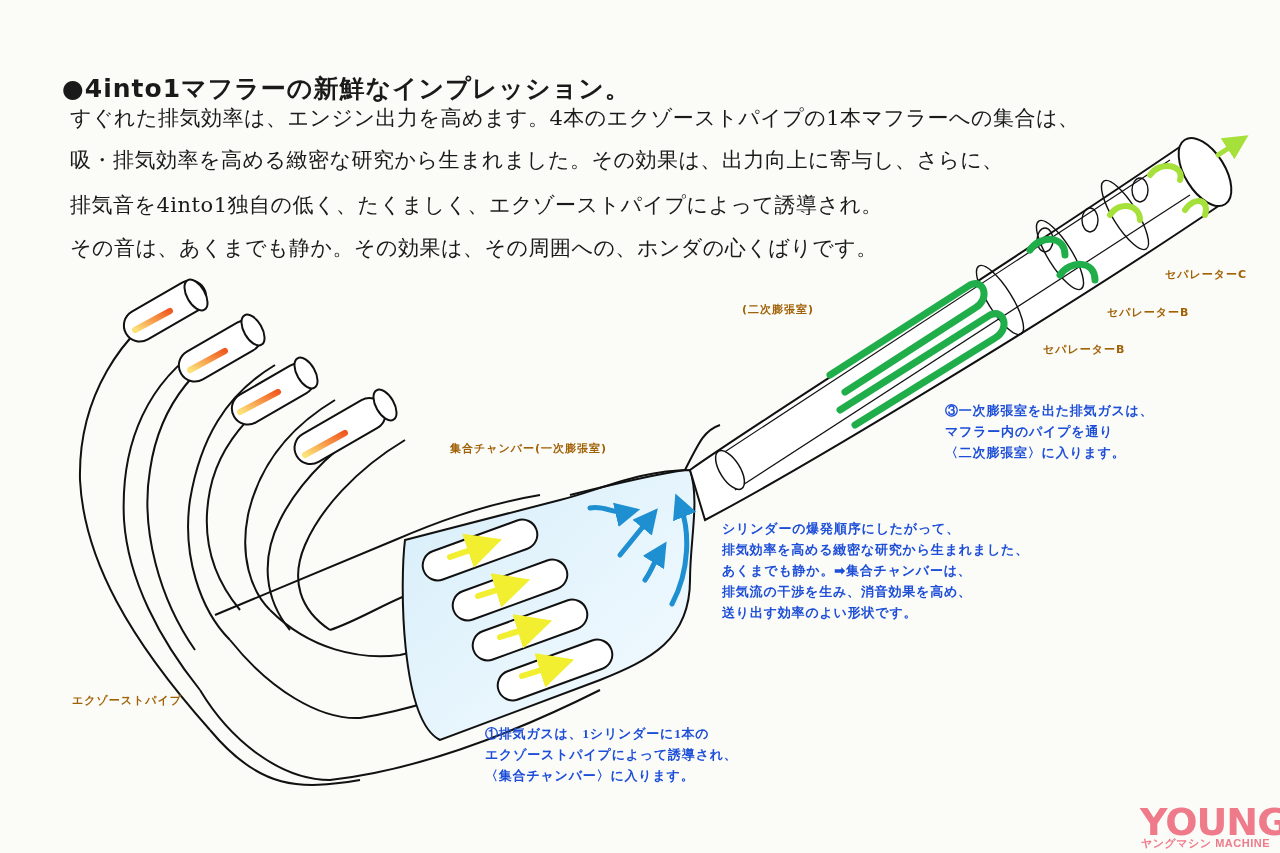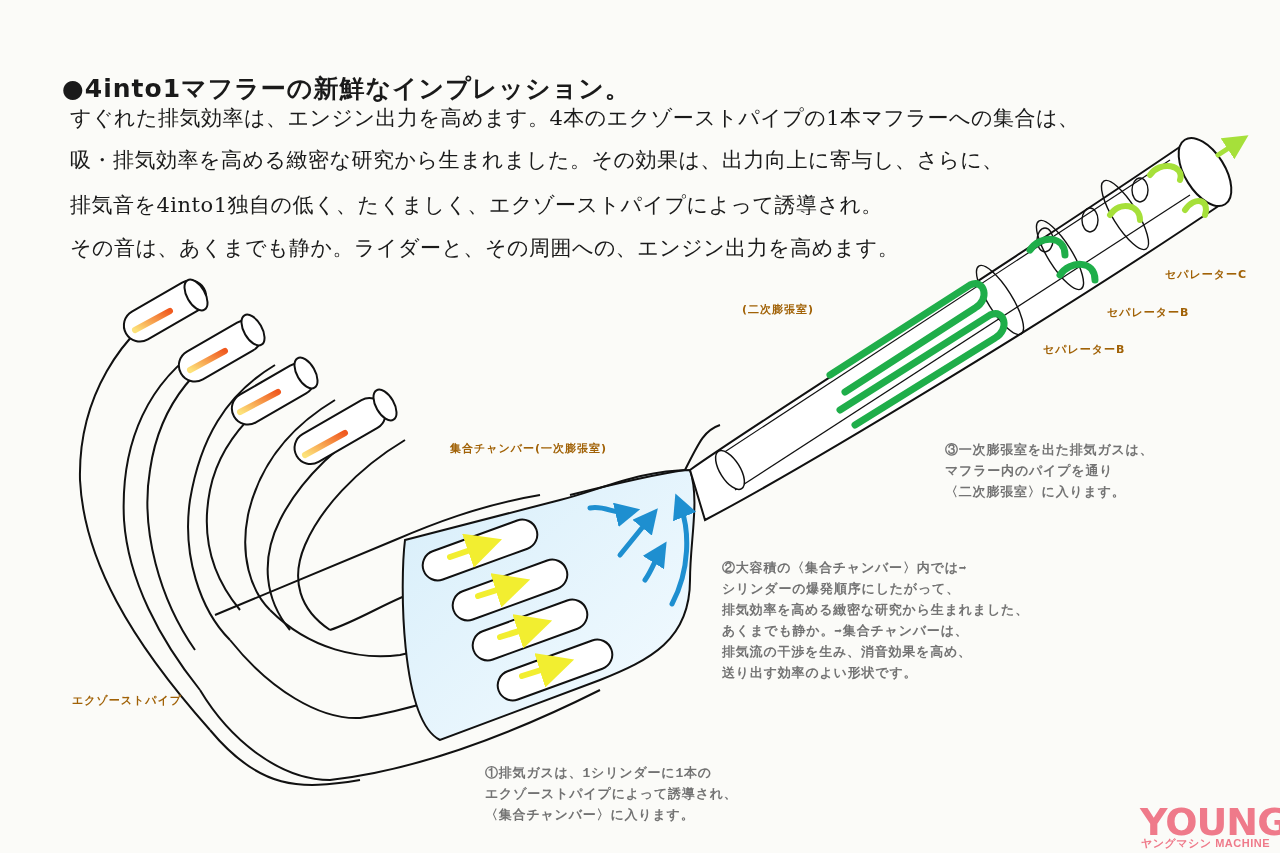--- a/index.html
+++ b/index.html
@@ -21,23 +21,23 @@
   }
   svg.drawing { position: absolute; left: 0; top: 0; }
   .label-pink {
     position: absolute;
     font-family: "DejaVu Sans", "Liberation Sans", sans-serif;
     font-size: 11px; font-weight: bold; color: #a16207; white-space: nowrap;
     letter-spacing: 1px;
   }
   .note-blue {
     position: absolute;
-    font-family: Liberation Mono, monospace;
-    font-size: 13px; font-weight: bold; color: #737373; line-height: 21px;
-    white-space: nowrap; letter-spacing: 0.8px; margin-top: 40px;
+    font-family: Liberation Serif, serif;
+    font-size: 13px; font-weight: bold; color: #1d4ed8; line-height: 21px;
+    white-space: nowrap; letter-spacing: 0.8px;
   }
   .note-blue div { display: block; }
   .logo {
     position: absolute; left: 1140px; top: 808px; width: 130px; text-align: right;
     color: #ef7a8a;
   }
   .logo .big {
     font-family: "DejaVu Sans", "Liberation Sans", sans-serif;
     font-weight: bold; font-size: 38px; line-height: 28px; letter-spacing: -1px;
     display: block;
@@ -48,21 +48,21 @@
   }
 </style>
 </head>
 <body>
 
 <div class="title">●4into1マフラーの新鮮なインプレッション。</div>
 
 <div class="body-line" style="top:104px">すぐれた排気効率は、エンジン出力を高めます。4本のエクゾーストパイプの1本マフラーへの集合は、</div>
 <div class="body-line" style="top:146px">吸・排気効率を高める緻密な研究から生まれました。その効果は、出力向上に寄与し、さらに、</div>
 <div class="body-line" style="top:191px">排気音を4into1独自の低く、たくましく、エクゾーストパイプによって誘導され。</div>
-<div class="body-line" style="top:234px">その音は、あくまでも静か。ライダーと、その周囲への、エンジン出力を高めます。</div>
+<div class="body-line" style="top:234px">その音は、あくまでも静か。その効果は、その周囲への、ホンダの心くばりです。</div>
 
 <svg class="drawing" width="1280" height="853" viewBox="0 0 1280 853">
   <defs>
     <linearGradient id="heat" x1="0" y1="1" x2="1" y2="0">
       <stop offset="0" stop-color="#fde27a"></stop>
       <stop offset="1" stop-color="#f05a20"></stop>
     </linearGradient>
     <linearGradient id="chamberGlow" x1="0" y1="0" x2="1" y2="1">
       <stop offset="0" stop-color="#d7eefa"></stop>
       <stop offset="1" stop-color="#f4fbff"></stop>
@@ -180,21 +180,20 @@
 <div class="label-pink" style="left:1107px; top:305px">セパレーターB</div>
 <div class="label-pink" style="left:1165px; top:267px">セパレーターC</div>
 
 <div class="note-blue" style="left:485px; top:723px">
   <div>①排気ガスは、1シリンダーに1本の</div>
   <div>エクゾーストパイプによって誘導され、</div>
   <div>〈集合チャンバー〉に入ります。</div>
 </div>
 
 <div class="note-blue" style="left:722px; top:518px">
-  <div>②大容積の〈集合チャンバー〉内では➡</div>
   <div>シリンダーの爆発順序にしたがって、</div>
   <div>排気効率を高める緻密な研究から生まれました、</div>
   <div>あくまでも静か。➡集合チャンバーは、</div>
   <div>排気流の干渉を生み、消音効果を高め、</div>
   <div>送り出す効率のよい形状です。</div>
 </div>
 
 <div class="note-blue" style="left:945px; top:400px">
   <div>③一次膨張室を出た排気ガスは、</div>
   <div>マフラー内のパイプを通り</div>

